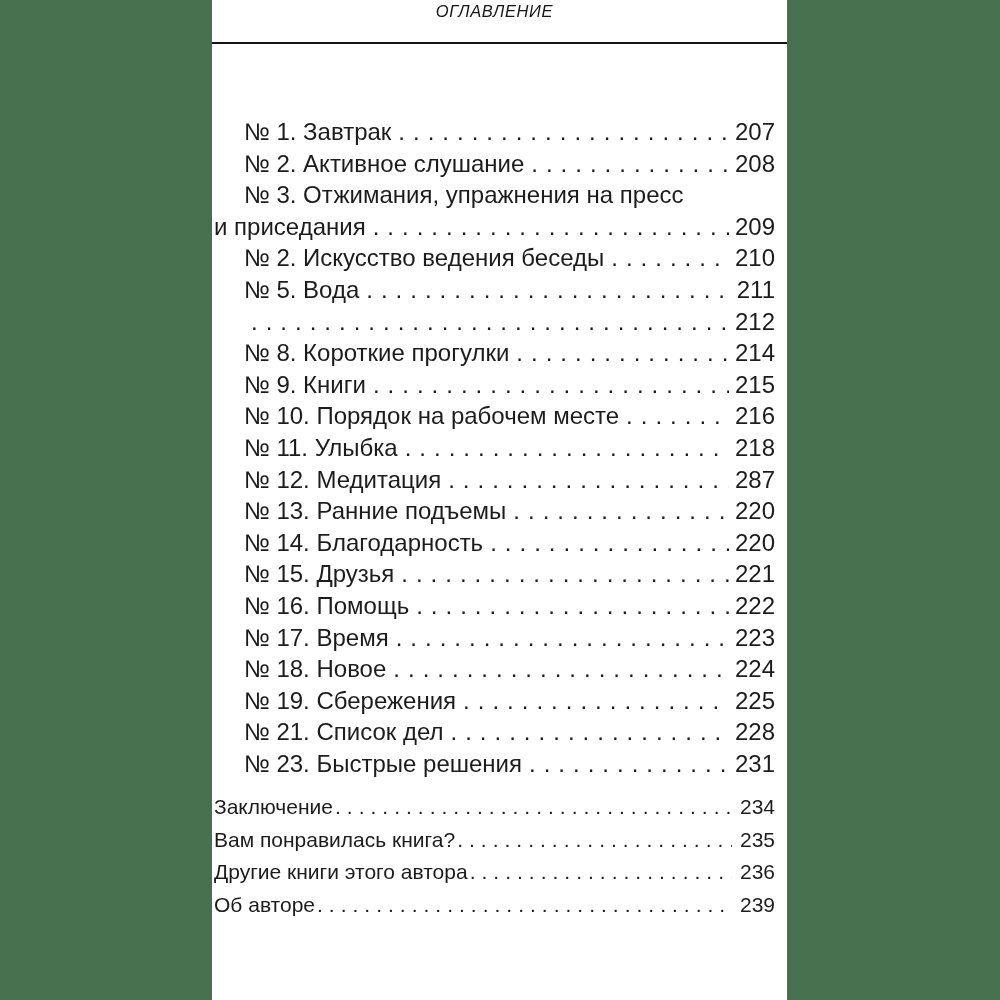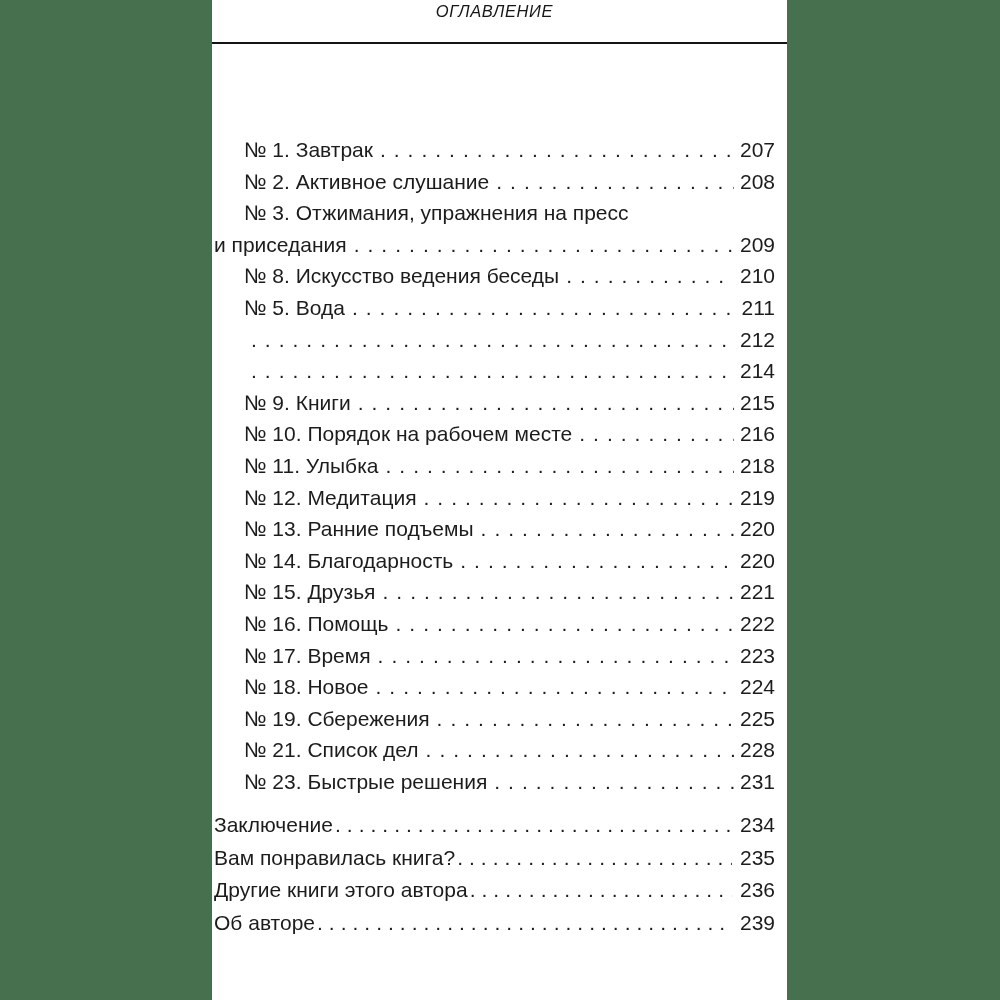--- a/index.html
+++ b/index.html
@@ -37,22 +37,22 @@
     line-height:19px;
     letter-spacing:0.6px;
     color:#161616;
   }
   .rule{
     border:none;
     border-top:2px solid #141414;
     margin:21px -12px 0 -2px;
   }
   .toc{
-    margin-top:90px;
-    font-size:21px;
+    margin-top:72px;
+    font-size:24px;
   }
   .row{
     display:flex;
     align-items:baseline;
     line-height:31.6px;
     white-space:nowrap;
   }
   .row.indent{ padding-left:30px; }
   .lead{
     flex:1 1 auto;
@@ -99,34 +99,35 @@
       </div>
       <div class="row indent">
         <span>№ 3. Отжимания, упражнения на пресс</span>
       </div>
       <div class="row">
         <span>и приседания</span>
         <span class="lead"></span>
         <span class="pg">209</span>
       </div>
       <div class="row indent">
-        <span>№ 8. Искусство ведения беседы</span>
+        <span>№ 2. Искусство ведения беседы</span>
         <span class="lead"></span>
         <span class="pg">210</span>
       </div>
       <div class="row indent">
         <span>№ 5. Вода</span>
         <span class="lead"></span>
         <span class="pg">211</span>
       </div>
       <div class="row indent">
         <span class="lead"></span>
         <span class="pg">212</span>
       </div>
       <div class="row indent">
+        <span>№ 8. Короткие прогулки</span>
         <span class="lead"></span>
         <span class="pg">214</span>
       </div>
       <div class="row indent">
         <span>№ 9. Книги</span>
         <span class="lead"></span>
         <span class="pg">215</span>
       </div>
       <div class="row indent">
         <span>№ 10. Порядок на рабочем месте</span>
@@ -134,21 +135,21 @@
         <span class="pg">216</span>
       </div>
       <div class="row indent">
         <span>№ 11. Улыбка</span>
         <span class="lead"></span>
         <span class="pg">218</span>
       </div>
       <div class="row indent">
         <span>№ 12. Медитация</span>
         <span class="lead"></span>
-        <span class="pg">219</span>
+        <span class="pg">287</span>
       </div>
       <div class="row indent">
         <span>№ 13. Ранние подъемы</span>
         <span class="lead"></span>
         <span class="pg">220</span>
       </div>
       <div class="row indent">
         <span>№ 14. Благодарность</span>
         <span class="lead"></span>
         <span class="pg">220</span>

